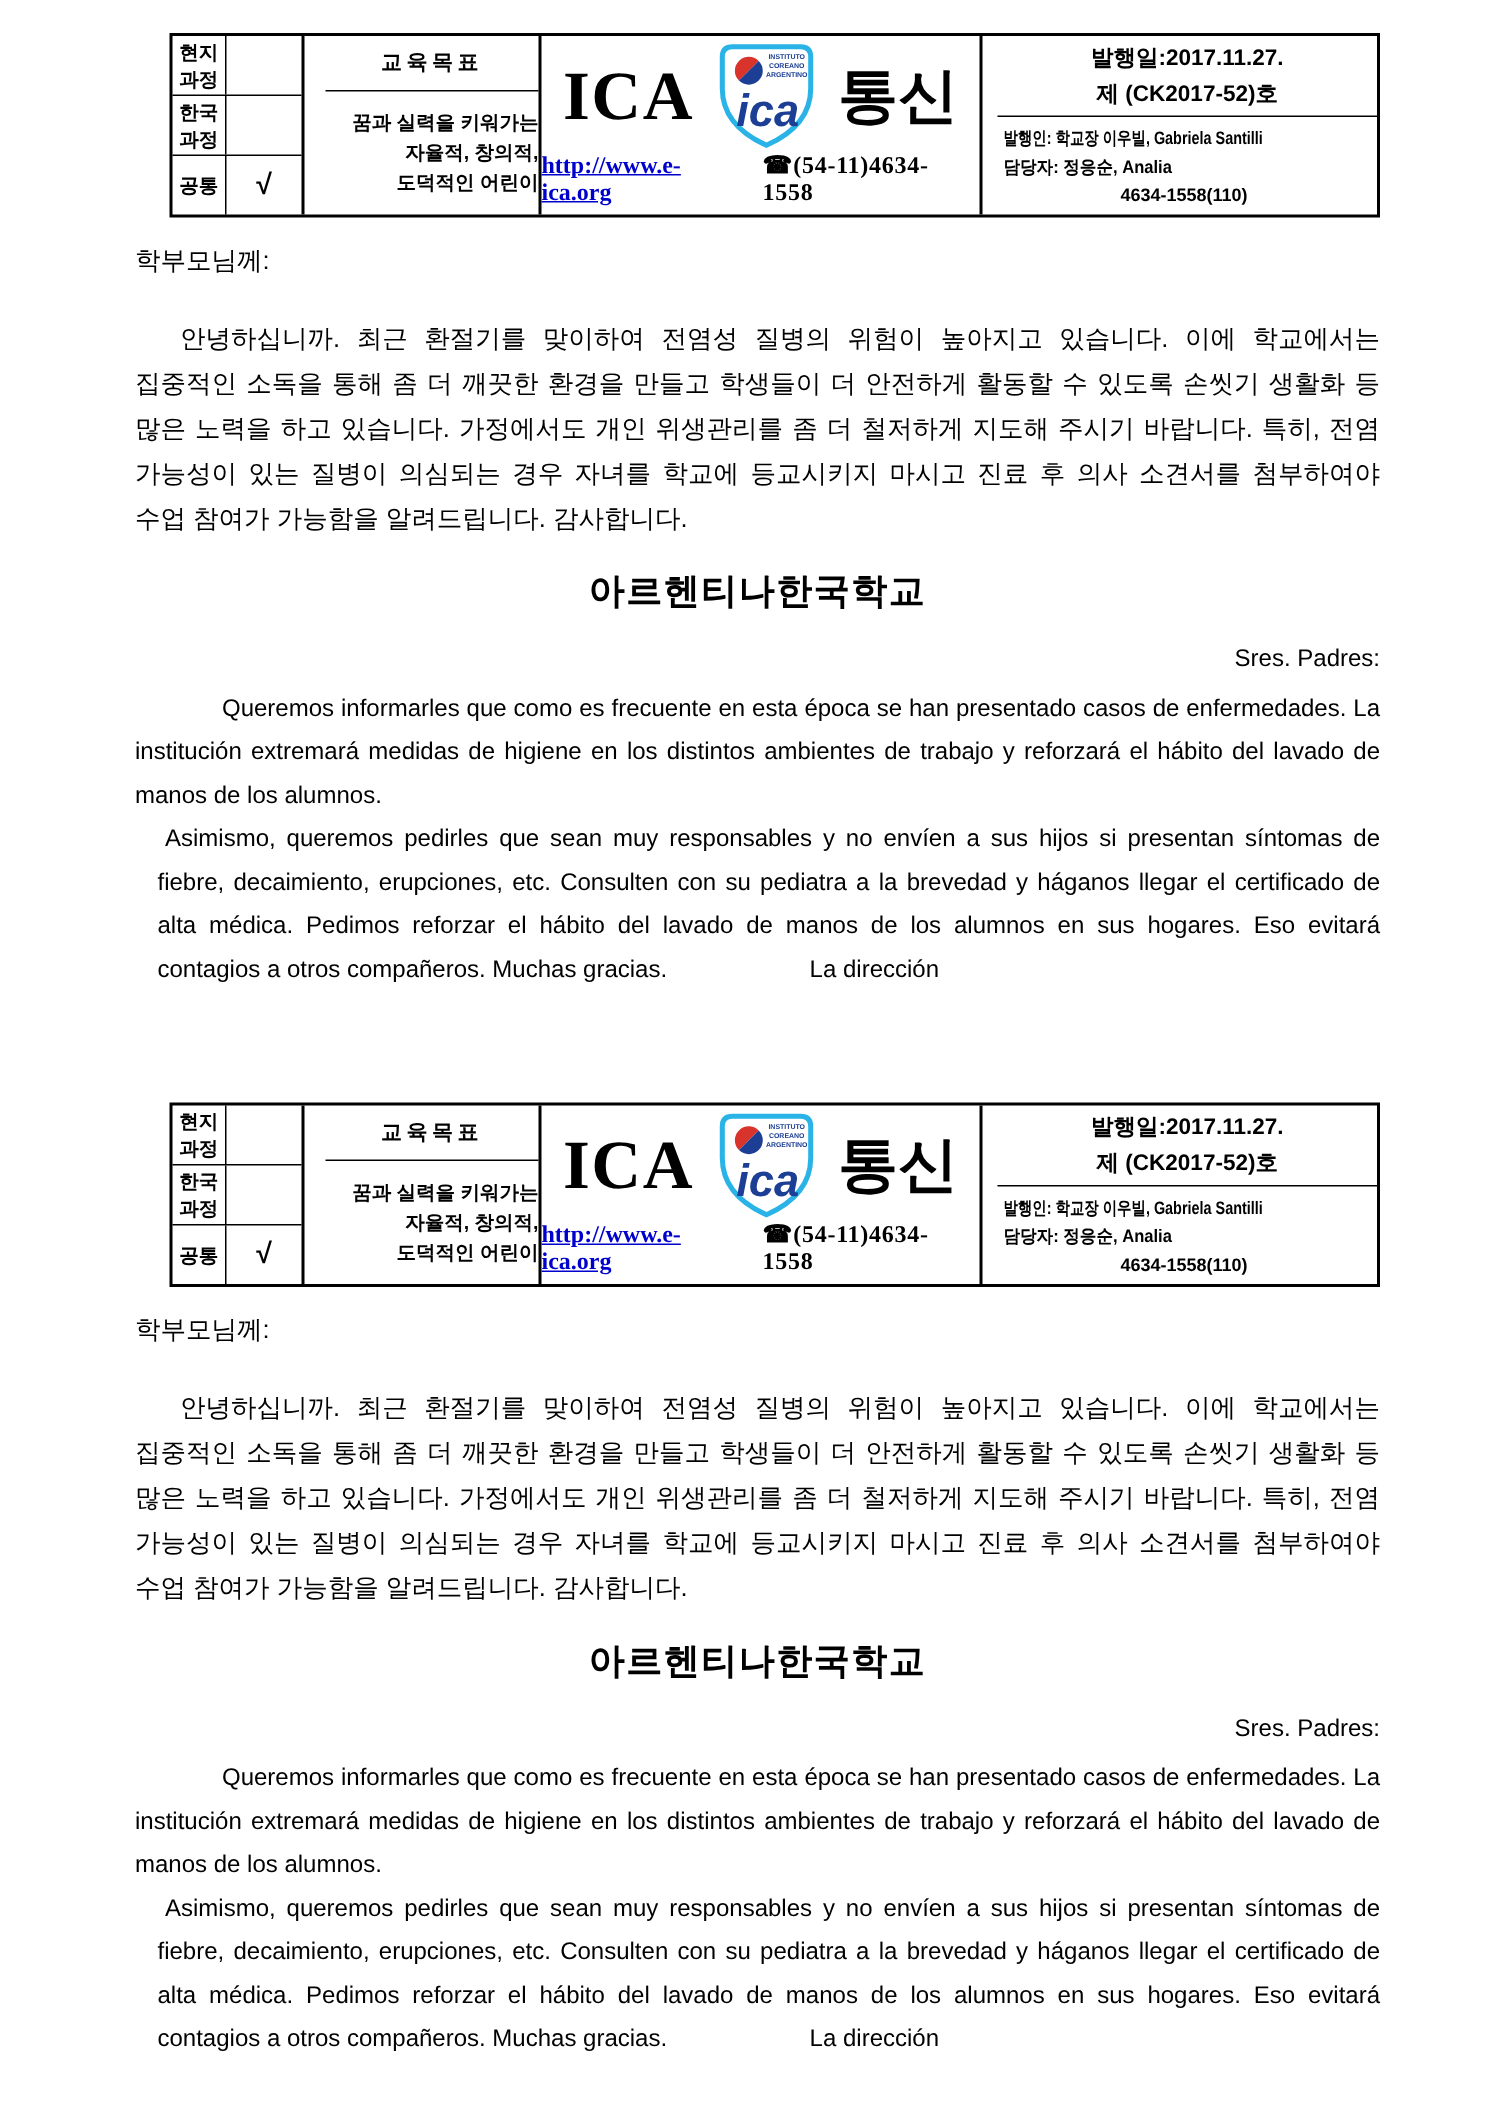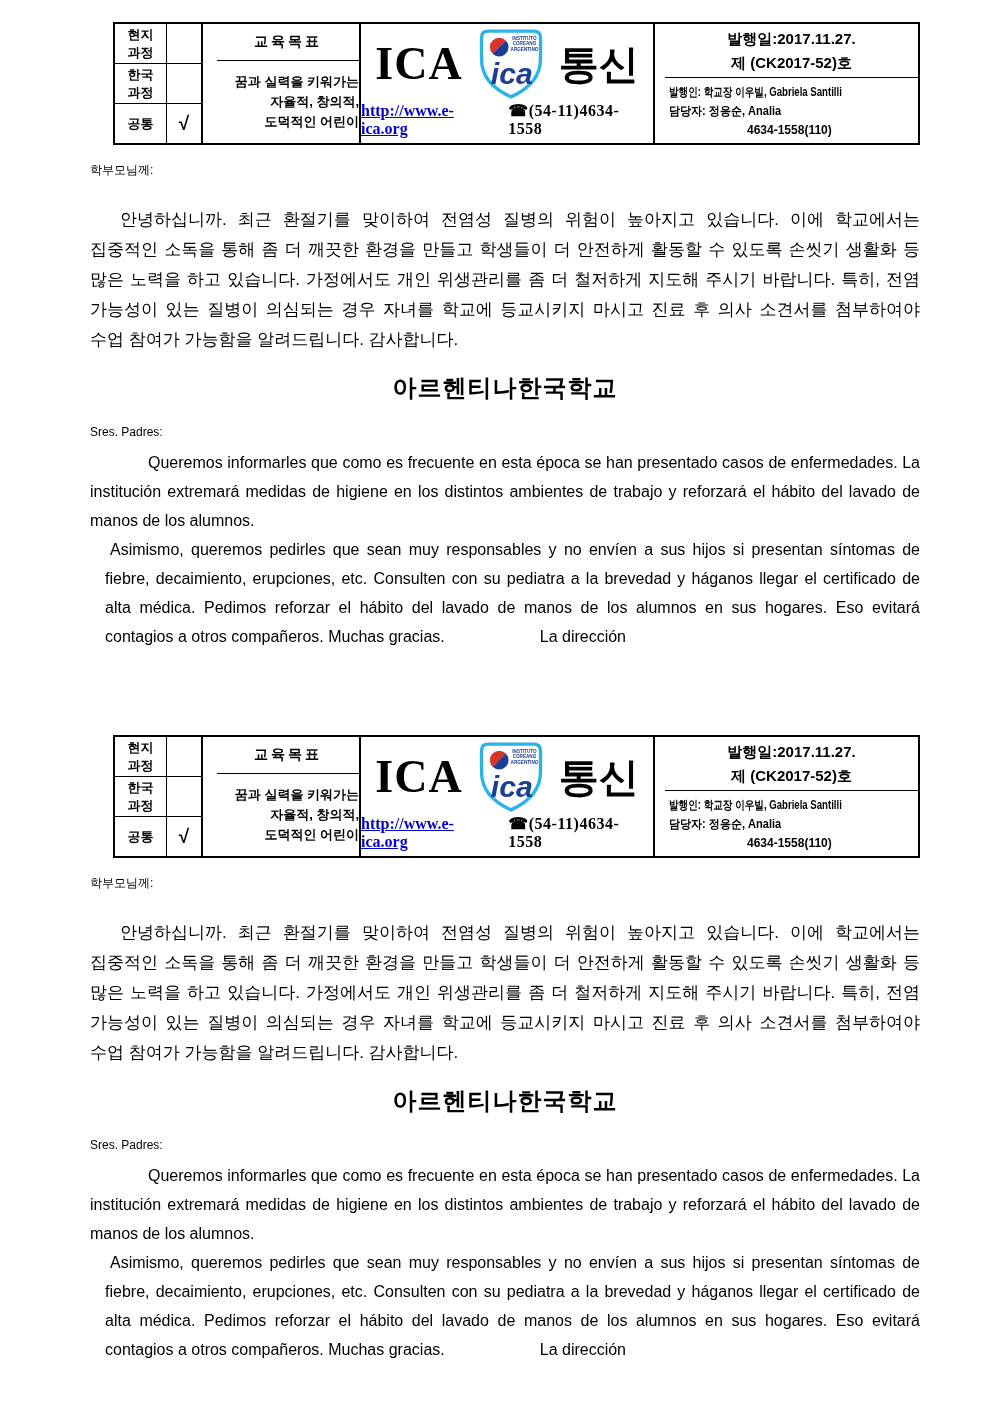--- a/index.html
+++ b/index.html
@@ -20,21 +20,21 @@
     margin-left: 113px;
     width: 807px; height: 123px;
     border: 2px solid #000;
     display: flex;
   }
 
   .col-course { width: 88px; border-right: 2px solid #000; display: flex; flex-direction: column; }
   .course-row { flex: 1; display: flex; border-bottom: 1px solid #000; }
   .course-row:last-child { border-bottom: none; }
   .course-label {
-    width: 52px; border-right: 1px solid #000;
+    width: 36px; border-right: 1px solid #000;
     display: flex; flex-direction: column; justify-content: center; align-items: center;
     font-size: 13px; font-weight: bold; line-height: 1.35;
   }
   .course-check { flex: 1; display: flex; align-items: center; justify-content: center; font-size: 19px; font-weight: bold; }
 
   .col-goal { width: 158px; border-right: 2px solid #000; display: flex; flex-direction: column; padding-left: 14px; }
   .goal-title {
     height: 37px; border-bottom: 1px solid #000;
     display: flex; align-items: center; justify-content: center;
     font-size: 14px; font-weight: bold; letter-spacing: 3px;
@@ -59,24 +59,24 @@
     display: flex; flex-direction: column; justify-content: center; align-items: center;
     font-size: 15px; font-weight: bold; line-height: 1.55;
   }
   .issue-bottom { flex: 1; padding: 5px 2px 2px 4px; font-size: 12px; font-weight: bold; line-height: 1.6; }
   .issue-line { white-space: nowrap; transform: scaleX(0.92); transform-origin: left center; }
   .issue-line.squeeze { transform: scaleX(0.80); }
   .issue-phone-line { text-indent: 78px; white-space: nowrap; }
 
   
   .doc-body { margin: 17px 72px 0 90px; }
-  .salutation-ko { font-size: 12px; margin-bottom: 7px; }
+  .salutation-ko { font-size: 17px; margin-bottom: 7px; }
   .para-ko { font-size: 17px; line-height: 30px; text-align: justify; text-indent: 30px; word-break: keep-all; margin-top: 26px; }
   .school-name { text-align: center; font-size: 24px; font-weight: bold; margin: 17px 0 21px 0; letter-spacing: 1px; }
-  .salutation-es { font-size: 12px; margin-bottom: 9px; }
+  .salutation-es { font-size: 16px; margin-bottom: 9px; text-align: right; }
   .para-es { font-size: 16px; line-height: 29px; text-align: justify; }
   .para-es.first { text-indent: 58px; }
   .para-es.second { text-indent: 5px; margin-left: 15px; }
   .sig-es { margin-left: 95px; white-space: nowrap; }
 
   svg text { font-family: "Liberation Sans", sans-serif; }
 </style>
 </head>
 <body>
 

